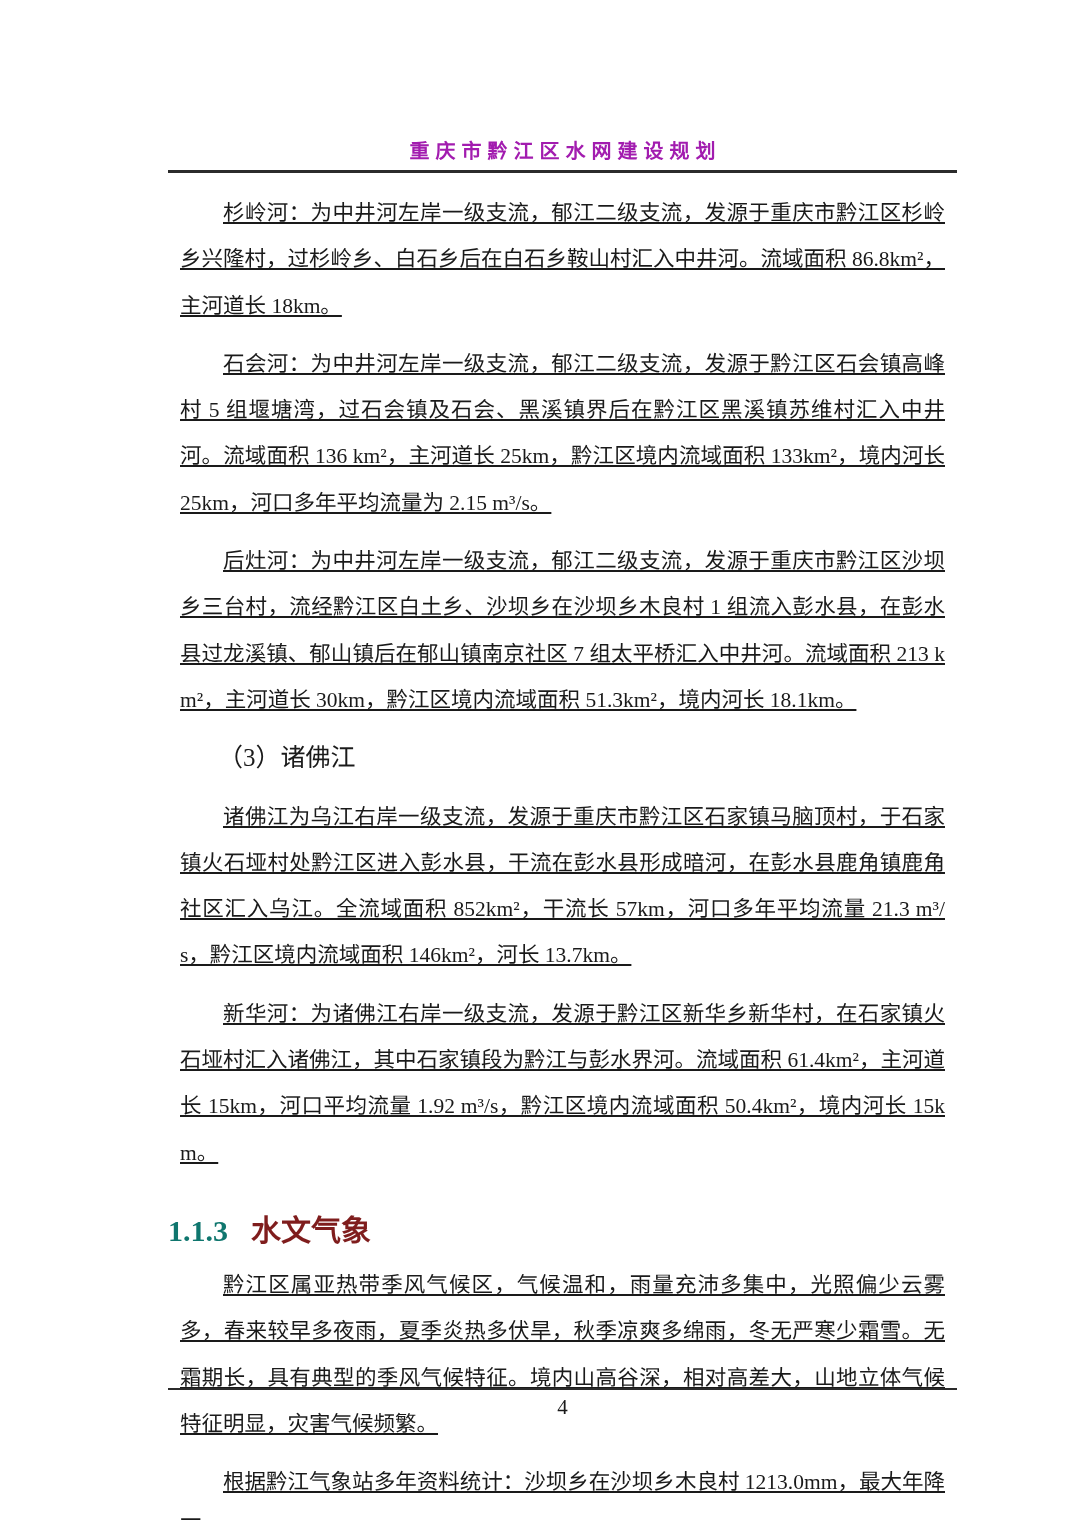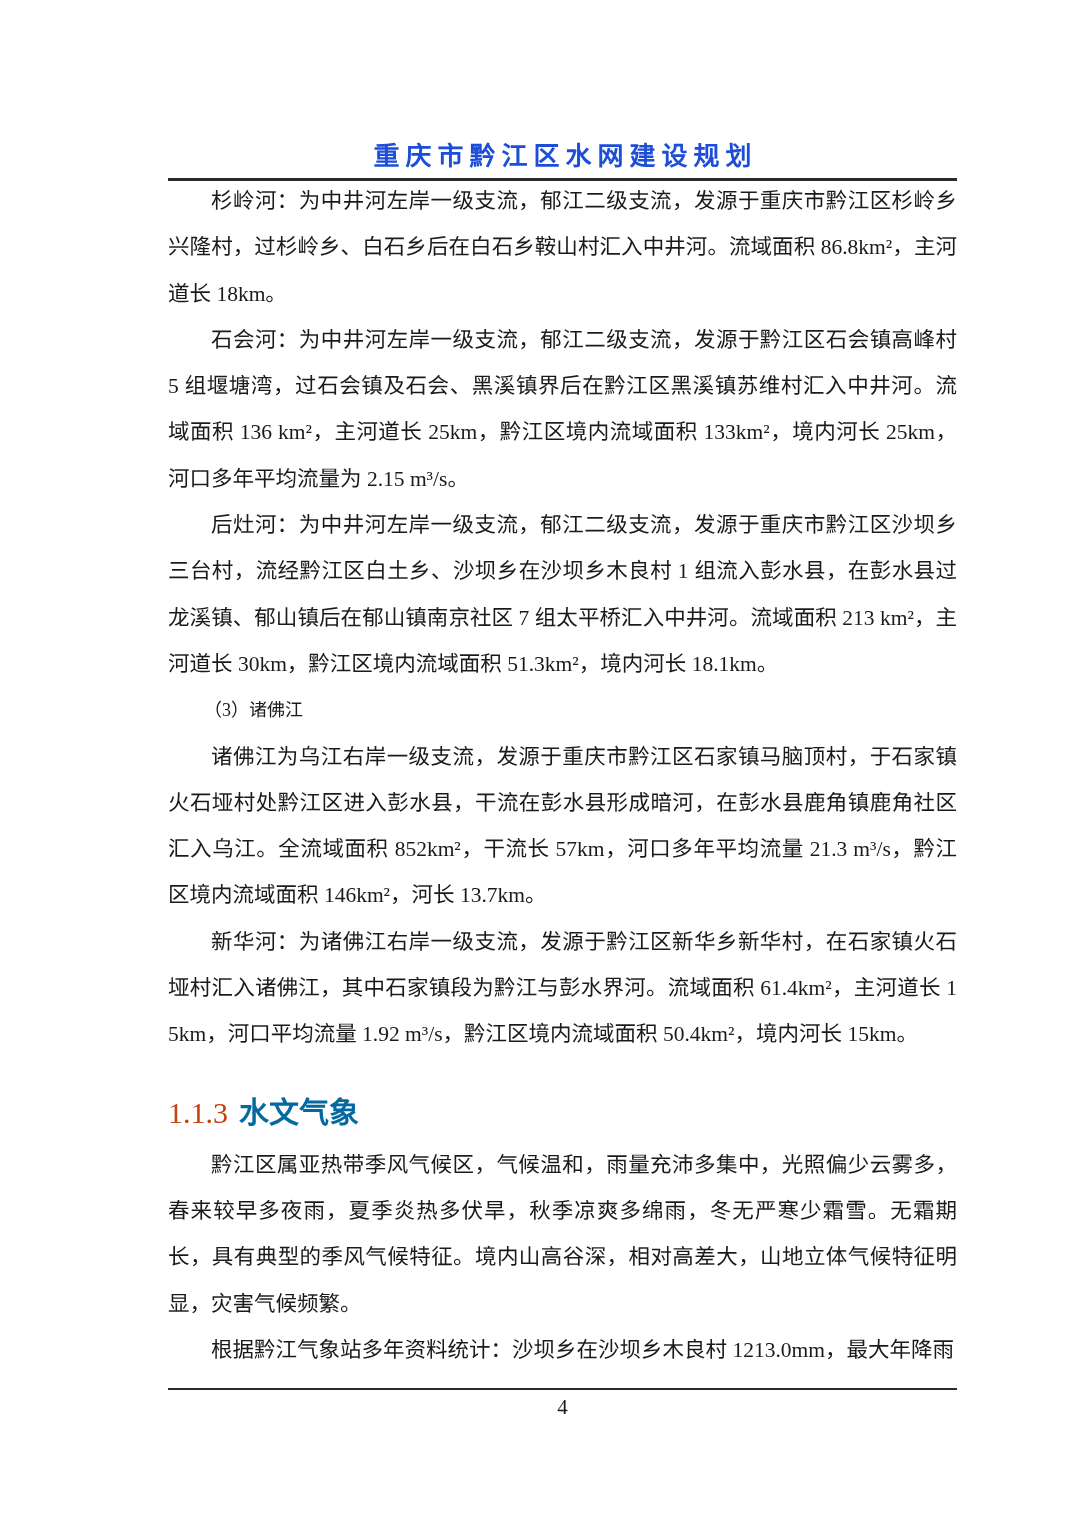--- a/index.html
+++ b/index.html
@@ -21,63 +21,65 @@
     left: 168px;
     top: 135px;
     width: 789px;
     text-align: center;
     border-bottom: 3px solid #2b2b2b;
     padding-bottom: 6px;
   }
   .header-title {
     font-family: "Liberation Sans", "DejaVu Sans", sans-serif;
     font-weight: bold;
-    font-size: 26px;
+    font-size: 20px;
     letter-spacing: 6px;
     text-indent: 6px;
-    color: #1d4ed8;
+    color: #a21caf;
     white-space: nowrap;
   }
   .content {
     position: absolute;
     left: 168px;
     top: 178px;
     width: 789px;
   }
   .body-para {
-    margin: 0;
+    margin: 12px;
     font-size: 21.5px;
     line-height: 46.3px;
     text-align: justify;
     text-justify: inter-character;
     text-indent: 2em;
     word-break: break-all;
+    text-decoration: underline;
   }
   .sub-line {
     margin: 0;
-    font-size: 18px;
+    font-size: 25px;
     line-height: 46.3px;
     text-indent: 2em;
   }
   .section-heading {
     margin: 36px 0 10px 0;
     font-size: 30px;
     line-height: 38px;
     font-weight: normal;
     white-space: nowrap;
   }
   .heading-number {
     font-family: "Liberation Serif", "DejaVu Serif", serif;
-    color: #c2410c;
+    color: #0f766e;
+    font-weight: bold;
   }
   .heading-title {
     font-family: Liberation Sans, sans-serif;
     font-weight: bold;
-    color: #0369a1;
-    margin-left: 11px;
+    color: #7f1d1d;
+    margin-left: 23px;
   }
   .footer {
     position: absolute;
     left: 168px;
     top: 1388px;
     width: 789px;
     border-top: 2px solid #2b2b2b;
     text-align: center;
   }
   .page-number {

